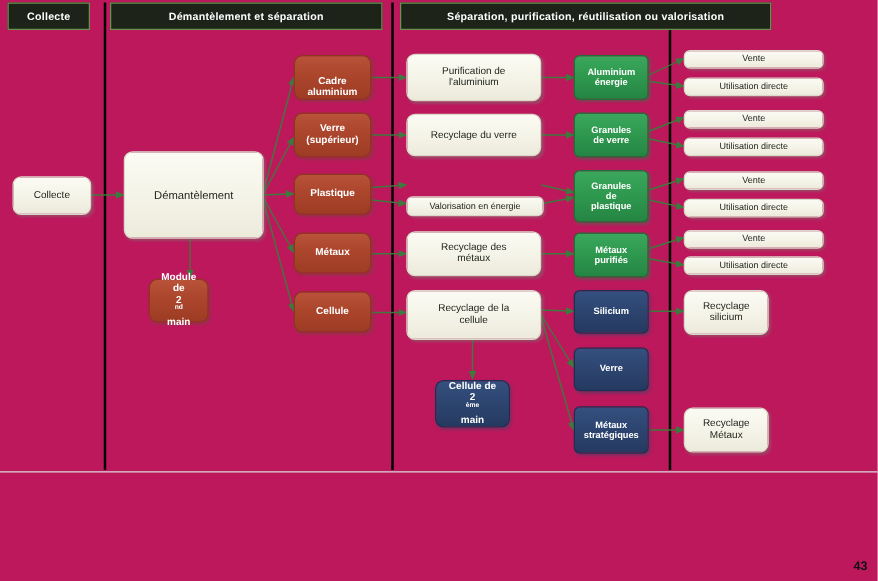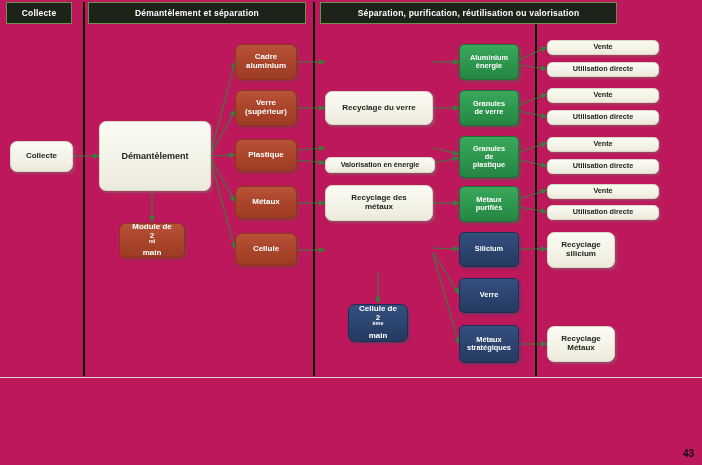--- a/index.html
+++ b/index.html
@@ -33,21 +33,21 @@
     display:flex;align-items:center;justify-content:center;
     text-align:center;line-height:1.12;
     border-radius:7px;
     font-size:8px;
   }
   .node span{display:block;padding:0 2px;}
 
   .n-cream{
     background:linear-gradient(180deg,#fbfbf4 0%,#f4f3e7 55%,#eceadb 100%);
     border:1px solid #d9d8c8;
-    color:#23261f;font-weight:bold;
+    color:#23261f;font-weight:normal;
     box-shadow:1.5px 1.5px 2px rgba(120,120,110,.45);
   }
   .n-red{
     background:linear-gradient(180deg,#b8533a 0%,#ab462c 45%,#9d3c24 100%);
     border:1px solid #8e3520;
     color:#ffffff;font-weight:bold;
     box-shadow:1.5px 1.5px 2px rgba(110,70,55,.45);
   }
   .n-green{
     background:linear-gradient(180deg,#3aa75c 0%,#2f9a4f 45%,#258543 100%);
@@ -153,28 +153,28 @@
   </svg>
 
   <div class="node n-cream" style="left:10px;top:141px;width:63px;height:31px;">
     <span>Collecte</span>
   </div>
 
   <div class="node n-cream" style="left:99px;top:121px;width:112px;height:70px;font-size:9px;">
     <span>Démantèlement</span>
   </div>
 
-  <div class="node n-red" style="left:119px;top:223px;width:66px;height:35px;">
+  <div class="node n-red" style="left:119px;top:223px;width:48px;height:35px;">
     <span>
       <span>Module de</span>
       <span><span>2</span><sup>nd</sup><span> main</span></span>
     </span>
   </div>
 
-  <div class="node n-red" style="left:235px;top:44px;width:62px;height:36px;">
+  <div class="node n-red" style="left:235px;top:44px;width:62px;height:36px;align-items:flex-end;">
     <span>
       <span>Cadre</span>
       <span>aluminium</span>
     </span>
   </div>
 
   <div class="node n-red" style="left:235px;top:90px;width:62px;height:36px;">
     <span>
       <span>Verre</span>
       <span>(supérieur)</span>
@@ -186,37 +186,49 @@
   </div>
 
   <div class="node n-red" style="left:235px;top:186px;width:62px;height:33px;">
     <span>Métaux</span>
   </div>
 
   <div class="node n-red" style="left:235px;top:233px;width:62px;height:33px;">
     <span>Cellule</span>
   </div>
 
+  <div class="node n-cream" style="left:325px;top:43px;width:108px;height:38px;">
+    <span>
+      <span>Purification de</span>
+      <span>l'aluminium</span>
+    </span>
+  </div>
 
   <div class="node n-cream" style="left:325px;top:91px;width:108px;height:34px;">
     <span>Recyclage du verre</span>
   </div>
 
 
   <div class="node n-cream n-pill" style="left:325px;top:157px;width:110px;height:16px;">
     <span>Valorisation en énergie</span>
   </div>
 
   <div class="node n-cream" style="left:325px;top:185px;width:108px;height:36px;">
     <span>
       <span>Recyclage des</span>
       <span>métaux</span>
     </span>
   </div>
 
+  <div class="node n-cream" style="left:325px;top:232px;width:108px;height:40px;">
+    <span>
+      <span>Recyclage de la</span>
+      <span>cellule</span>
+    </span>
+  </div>
 
   <div class="node n-blue" style="left:348px;top:304px;width:60px;height:38px;">
     <span>
       <span>Cellule de</span>
       <span><span>2</span><sup>ème</sup><span> main</span></span>
     </span>
   </div>
 
   <div class="node n-green n-small" style="left:459px;top:44px;width:60px;height:36px;">
     <span>

